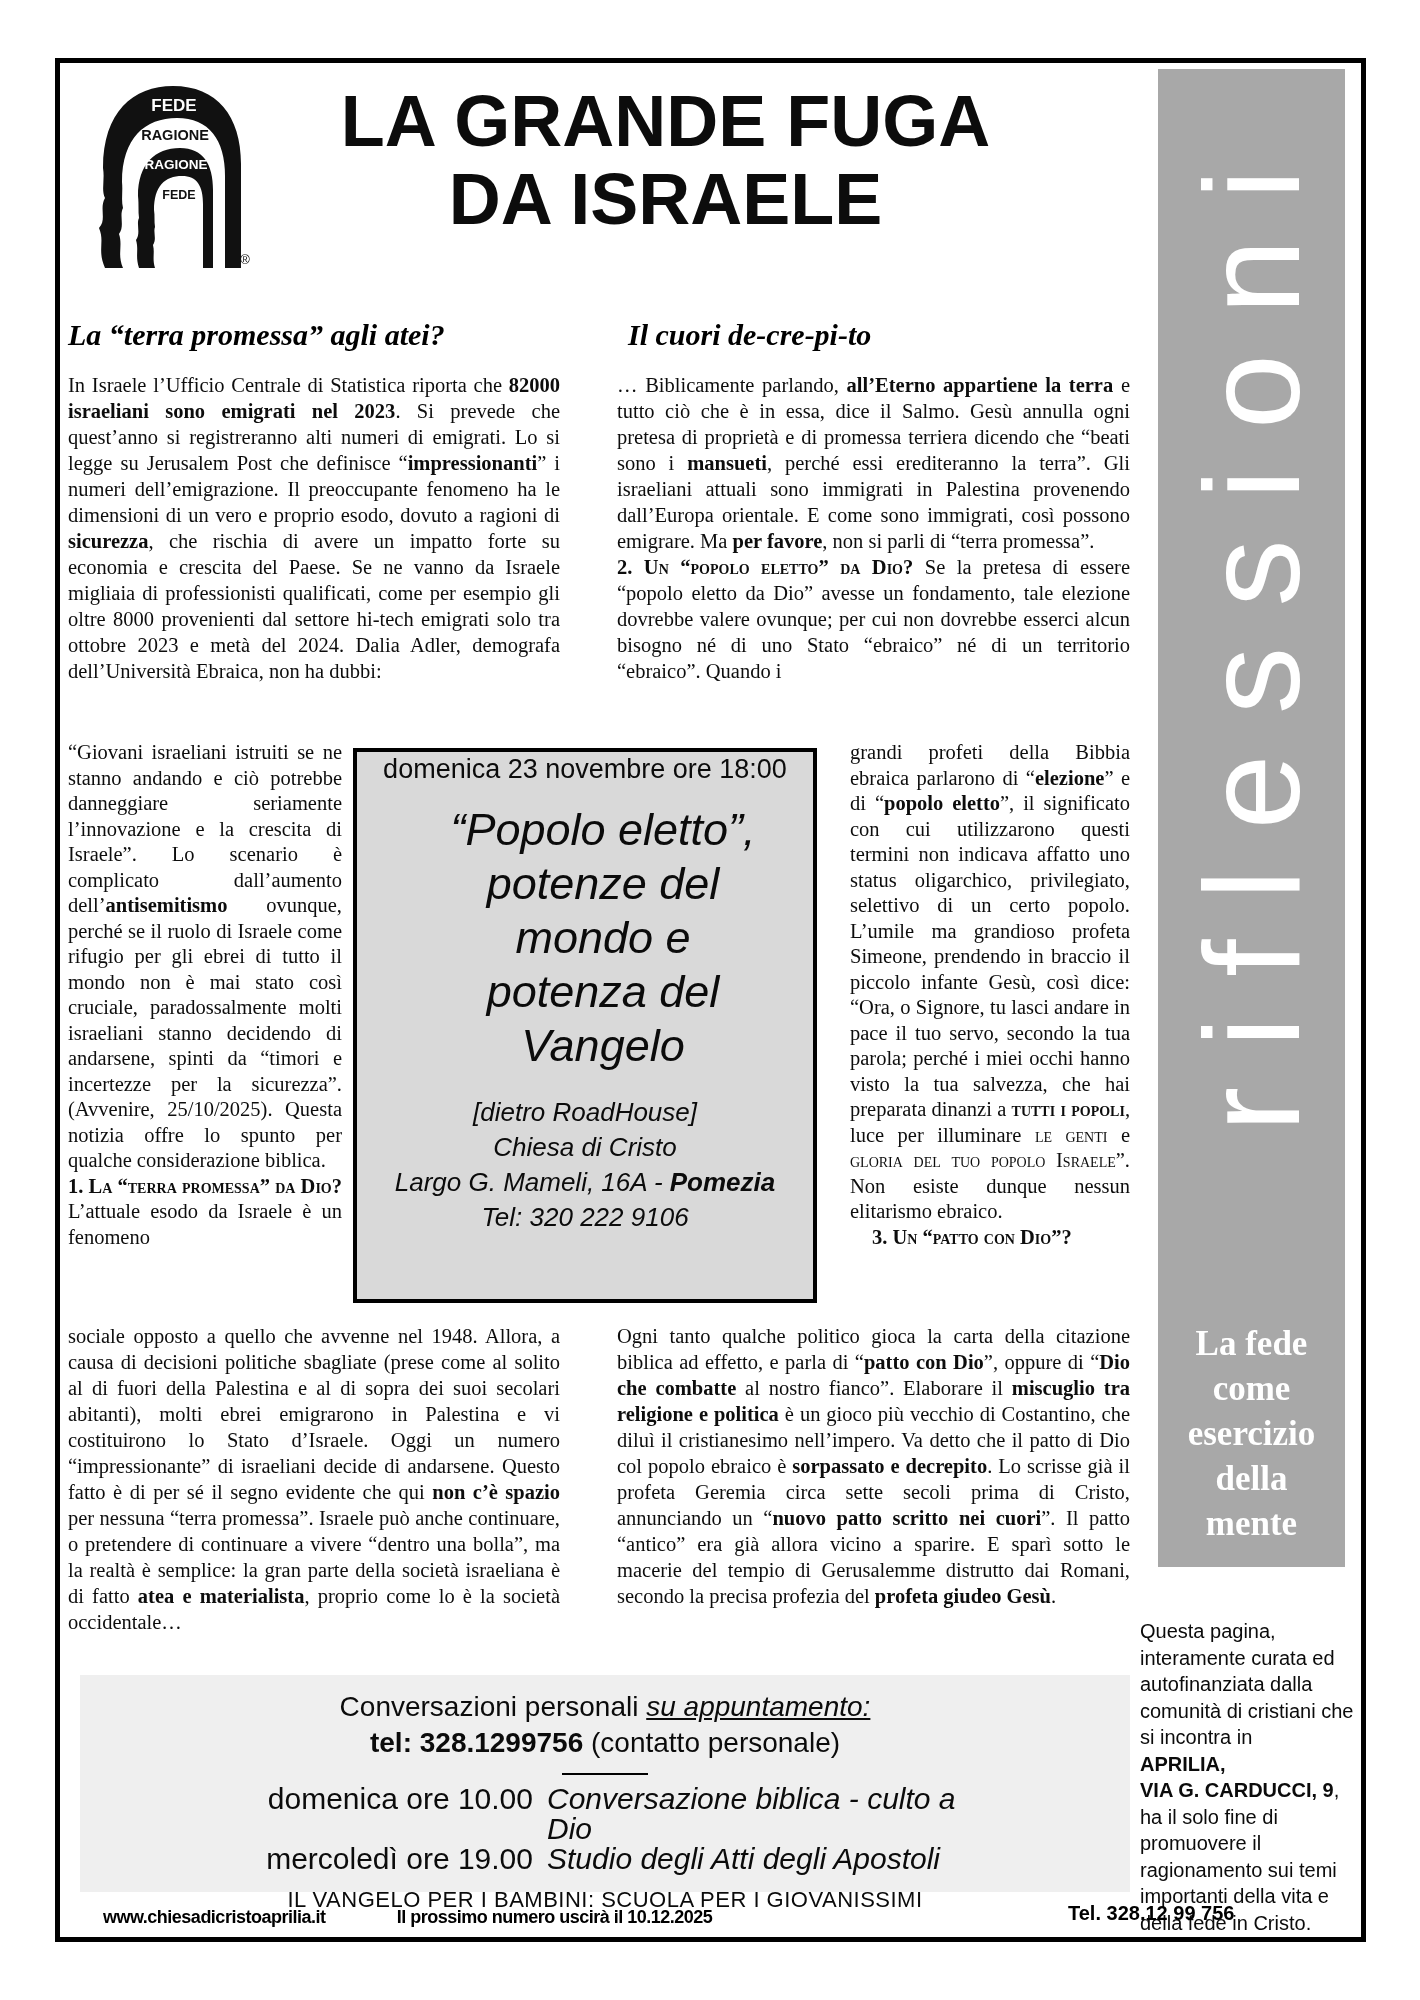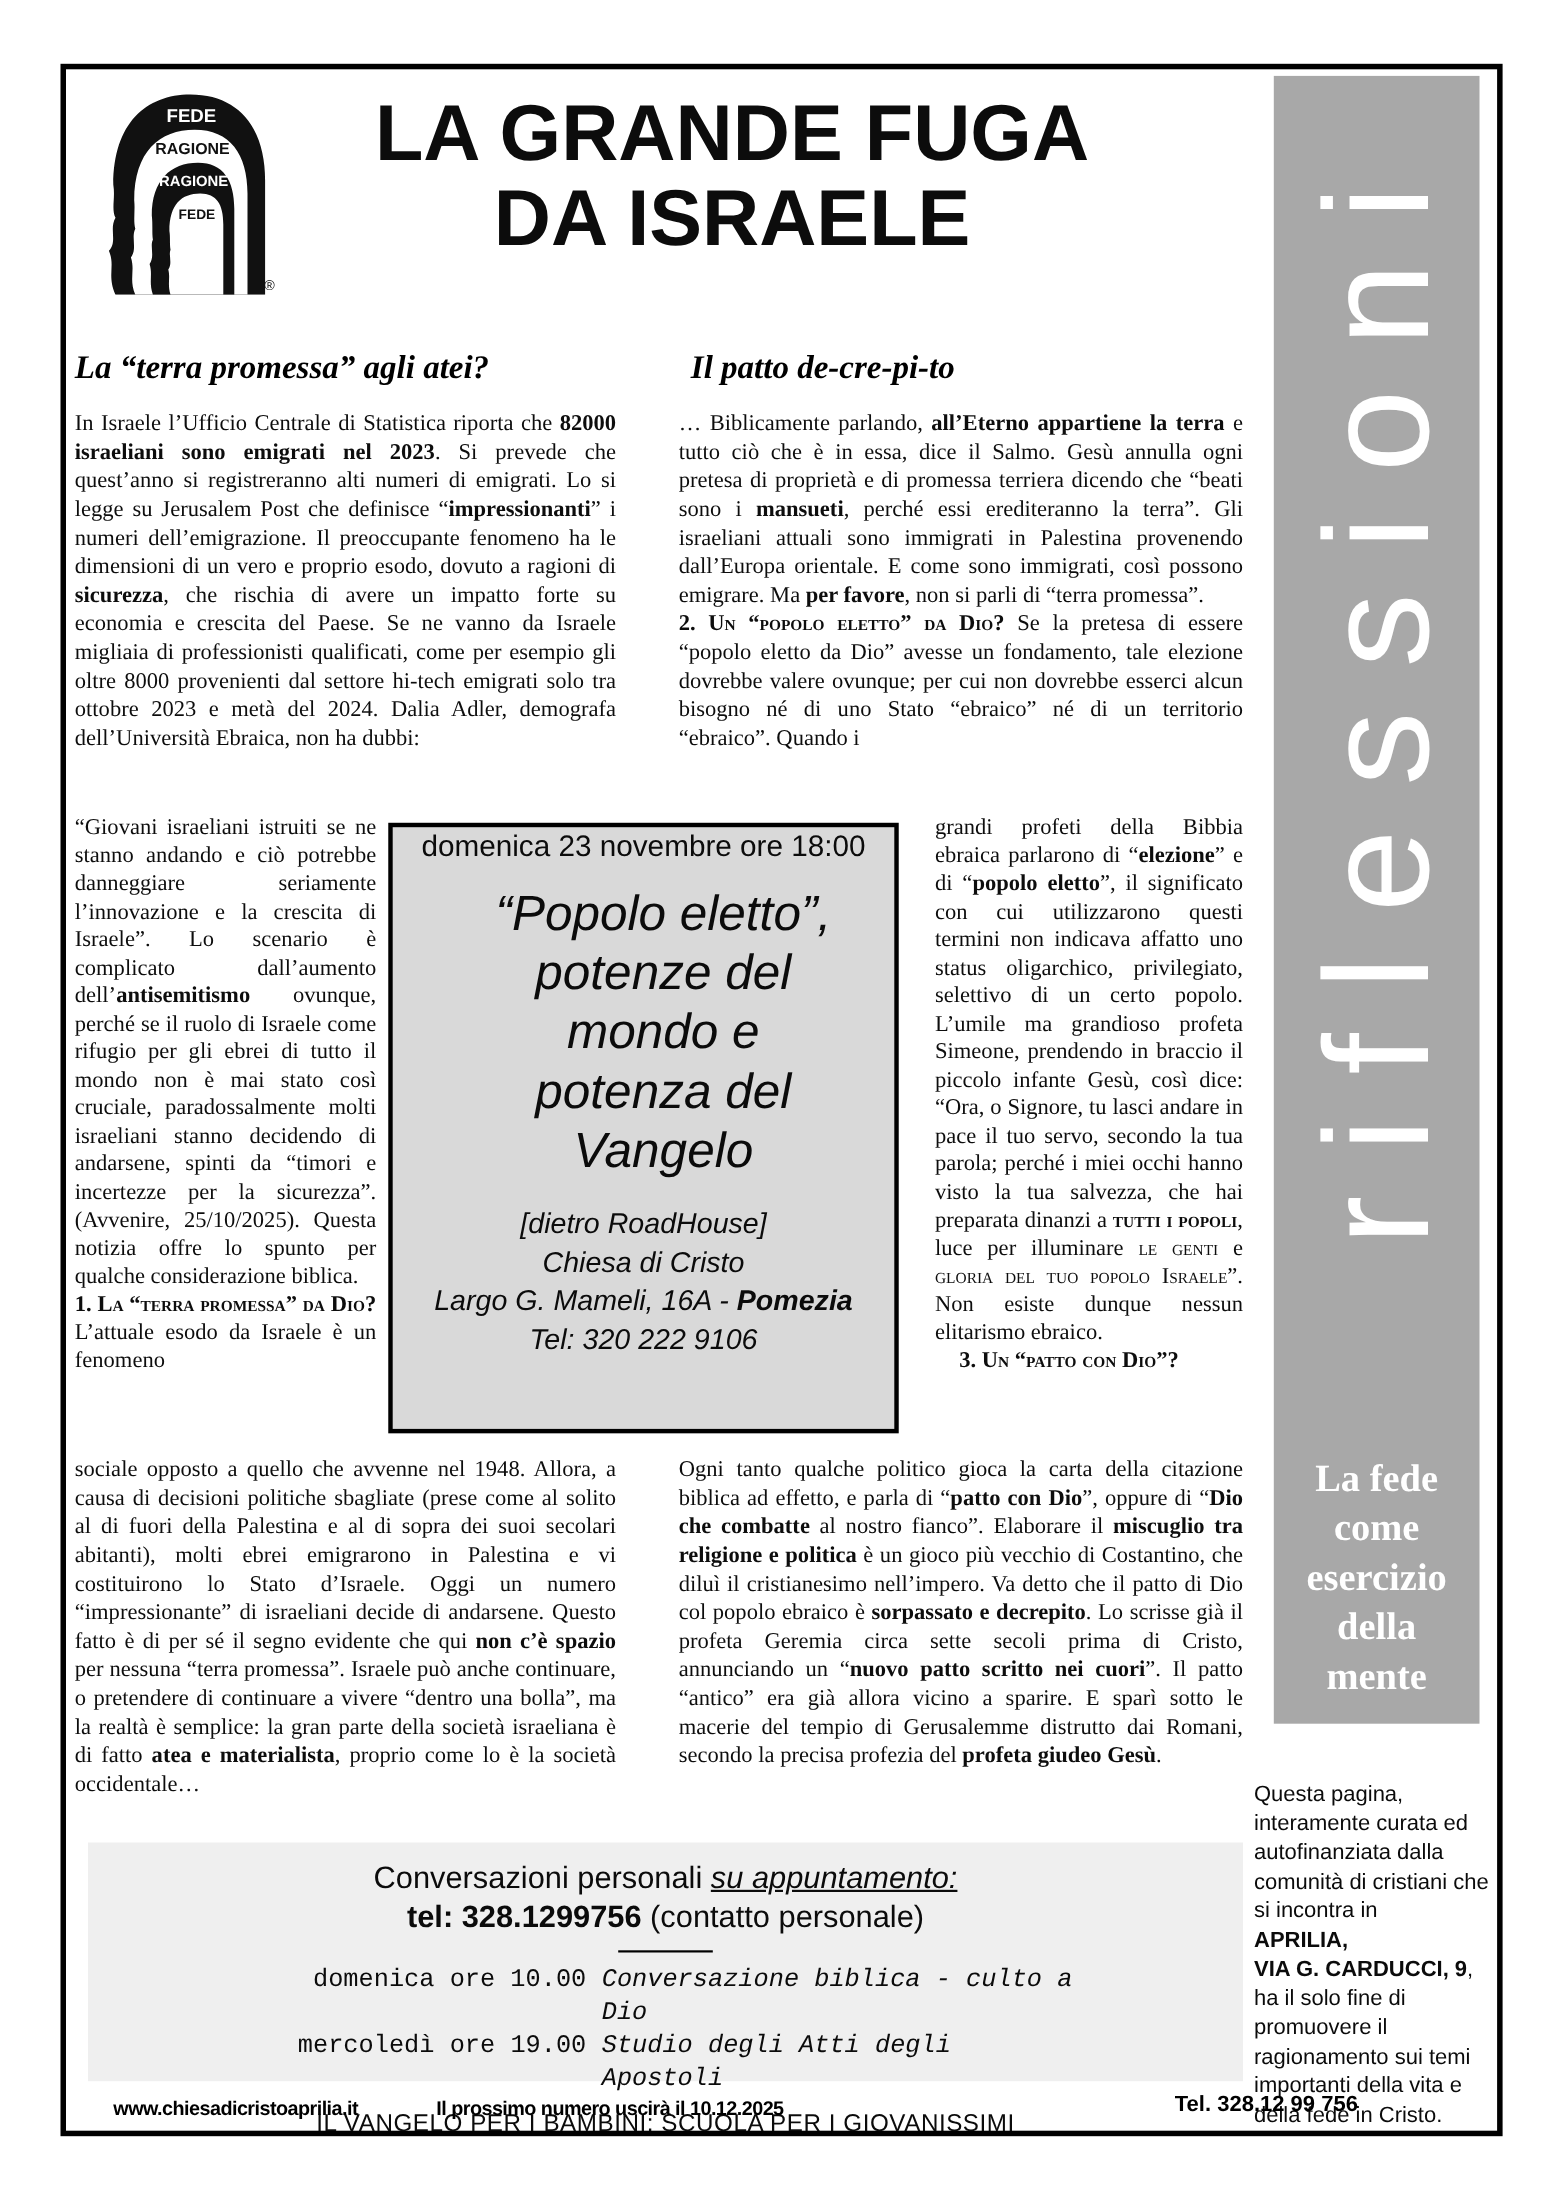--- a/index.html
+++ b/index.html
@@ -63,21 +63,21 @@
   }
   
   #contact {
     position:absolute; left:80px; top:1675px; width:1050px; height:217px;
     background:#efefef; text-align:center;
     font-family:"Liberation Sans", sans-serif; color:#0b0b0b;
   }
   #contact .c1 { padding-top:16px; font-size:28px; }
   #contact .c2 { margin-top:4px; font-size:28px; }
   #contact .cdiv { width:86px; margin:14px auto 9px auto; border-top:2px solid #000; }
-  .crow { display:flex; justify-content:center; gap:14px; font-size:23px; line-height:30px;font-family:Liberation Mono, monospace; }
+  .crow { display:flex; justify-content:center; gap:14px; font-size:30px; line-height:30px; }
   .crow .t { width:300px; text-align:right; }
   .crow .a { width:430px; text-align:left; font-style:italic; }
   #contact .kids { margin-top:13px; font-size:22px; letter-spacing:0.5px; }
   
   .footer-item { position:absolute; font-family:"Liberation Sans", sans-serif; font-weight:bold; }
   #f-web  { left:103px;  top:1907px; font-size:18px; letter-spacing:-0.5px; }
   #f-next { left:372px;  top:1907px; width:365px; text-align:center; font-size:18px; letter-spacing:-0.5px; }
   #f-tel  { left:1068px; top:1902px; width:240px; text-align:left; font-size:20px; }
 </style>
 </head>
@@ -96,21 +96,21 @@
   <text x="104" y="127" text-anchor="middle" fill="#111" font-family="Liberation Sans, sans-serif" font-weight="bold" font-size="12.5">FEDE</text>
   <text x="170" y="192" text-anchor="middle" fill="#111" font-family="Liberation Sans, sans-serif" font-size="13">®</text>
 </svg>
 
 <div id="title">
   <div>LA GRANDE FUGA</div>
   <div>DA ISRAELE</div>
 </div>
 
 <div id="col1-h" class="col-heading">La “terra promessa” agli atei?</div>
-<div id="col2-h" class="col-heading">Il patto de-cre-pi-to</div>
+<div id="col2-h" class="col-heading">Il cuori de-cre-pi-to</div>
 
 <div id="col1-p1" class="body-text">In Israele l’Ufficio Centrale di Statistica riporta che <b>82000 israeliani sono emigrati nel 2023</b>. Si prevede che quest’anno si registreranno alti numeri di emigrati. Lo si legge su Jerusalem Post che definisce “<b>impressionanti</b>” i numeri dell’emigrazione. Il preoccupante fenomeno ha le dimensioni di un vero e proprio esodo, dovuto a ragioni di <b>sicurezza</b>, che rischia di avere un impatto forte su economia e crescita del Paese. Se ne vanno da Israele migliaia di professionisti qualificati, come per esempio gli oltre 8000 provenienti dal settore hi-tech emigrati solo tra ottobre 2023 e metà del 2024. Dalia Adler, demografa dell’Università Ebraica, non ha dubbi:</div>
 <div id="col1-p2" class="body-text">“Giovani israeliani istruiti se ne stanno andando e ciò potrebbe danneggiare seriamente l’innovazione e la crescita di Israele”. Lo scenario è complicato dall’aumento dell’<b>antisemitismo</b> ovunque, perché se il ruolo di Israele come rifugio per gli ebrei di tutto il mondo non è mai stato così cruciale, paradossalmente molti israeliani stanno decidendo di andarsene, spinti da “timori e incertezze per la sicurezza”. (Avvenire, 25/10/2025). Questa notizia offre lo spunto per qualche considerazione biblica.<br><b>1. <span class="sc">La “terra promessa” da Dio?</span></b> L’attuale esodo da Israele è un fenomeno</div>
 <div id="col1-p3" class="body-text">sociale opposto a quello che avvenne nel 1948. Allora, a causa di decisioni politiche sbagliate (prese come al solito al di fuori della Palestina e al di sopra dei suoi secolari abitanti), molti ebrei emigrarono in Palestina e vi costituirono lo Stato d’Israele. Oggi un numero “impressionante” di israeliani decide di andarsene. Questo fatto è di per sé il segno evidente che qui <b>non c’è spazio</b> per nessuna “terra promessa”. Israele può anche continuare, o pretendere di continuare a vivere “dentro una bolla”, ma la realtà è semplice: la gran parte della società israeliana è di fatto <b>atea e materialista</b>, proprio come lo è la società occidentale…</div>
 <div id="col2-p1" class="body-text">… Biblicamente parlando, <b>all’Eterno appartiene la terra</b> e tutto ciò che è in essa, dice il Salmo. Gesù annulla ogni pretesa di proprietà e di promessa terriera dicendo che “beati sono i <b>mansueti</b>, perché essi erediteranno la terra”. Gli israeliani attuali sono immigrati in Palestina provenendo dall’Europa orientale. E come sono immigrati, così possono emigrare. Ma <b>per favore</b>, non si parli di “terra promessa”.<br><b>2. <span class="sc">Un “popolo eletto” da Dio?</span></b> Se la pretesa di essere “popolo eletto da Dio” avesse un fondamento, tale elezione dovrebbe valere ovunque; per cui non dovrebbe esserci alcun bisogno né di uno Stato “ebraico” né di un territorio “ebraico”. Quando i</div>
 <div id="col2-p2" class="body-text">grandi profeti della Bibbia ebraica parlarono di “<b>elezione</b>” e di “<b>popolo eletto</b>”, il significato con cui utilizzarono questi termini non indicava affatto uno status oligarchico, privilegiato, selettivo di un certo popolo. L’umile ma grandioso profeta Simeone, prendendo in braccio il piccolo infante Gesù, così dice: “Ora, o Signore, tu lasci andare in pace il tuo servo, secondo la tua parola; perché i miei occhi hanno visto la tua salvezza, che hai preparata dinanzi a <b class="sc">tutti i popoli</b>, luce per illuminare <span class="sc">le genti</span> e <span class="sc">gloria del tuo popolo Israele</span>”. Non esiste dunque nessun elitarismo ebraico.<br><span class="ind"></span><b>3. <span class="sc">Un “patto con Dio”?</span></b></div>
 <div id="col2-p3" class="body-text">Ogni tanto qualche politico gioca la carta della citazione biblica ad effetto, e parla di “<b>patto con Dio</b>”, oppure di “<b>Dio che combatte</b> al nostro fianco”. Elaborare il <b>miscuglio tra religione e politica</b> è un gioco più vecchio di Costantino, che diluì il cristianesimo nell’impero. Va detto che il patto di Dio col popolo ebraico è <b>sorpassato e decrepito</b>. Lo scrisse già il profeta Geremia circa sette secoli prima di Cristo, annunciando un “<b>nuovo patto scritto nei cuori</b>”. Il patto “antico” era già allora vicino a sparire. E sparì sotto le macerie del tempio di Gerusalemme distrutto dai Romani, secondo la precisa profezia del <b>profeta giudeo Gesù</b>.</div>
 
 <div id="event">
   <div class="when">domenica 23 novembre ore 18:00</div>

